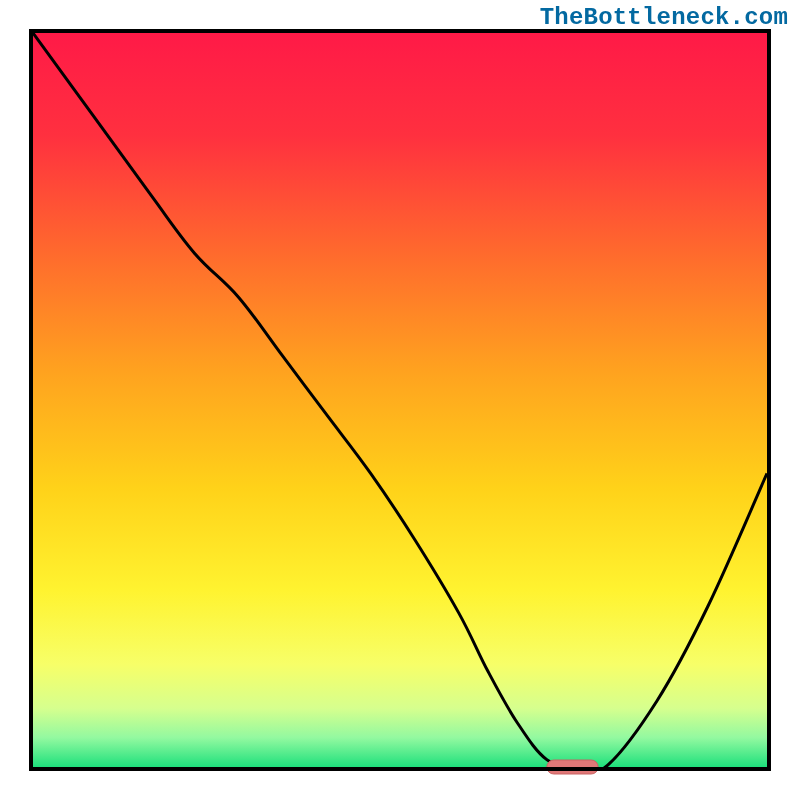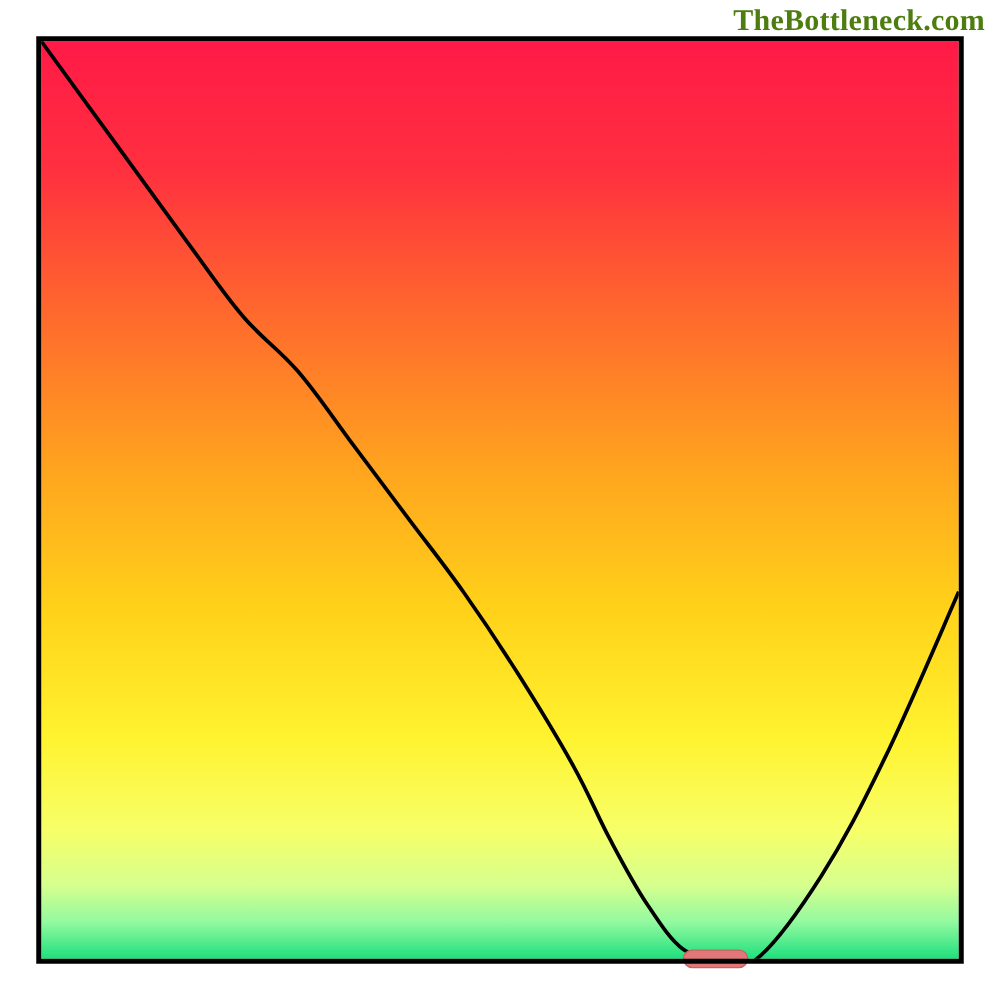--- a/index.html
+++ b/index.html
@@ -15,24 +15,24 @@
     left: 0;
     top: 0;
     width: 800px;
     height: 800px;
     box-sizing: border-box;
   }
   .watermark {
     position: absolute;
     top: 4px;
     right: 12px;
-    font-family: Liberation Serif, serif;
+    font-family: Liberation Mono, monospace;
     font-size: 24px;
     font-weight: 600;
-    color: #4d7c0f;
+    color: #0369a1;
     letter-spacing: 0.2px;
     user-select: none;
   }
   svg {
     display: block;
   }
 </style>
 </head>
 <body>
 

